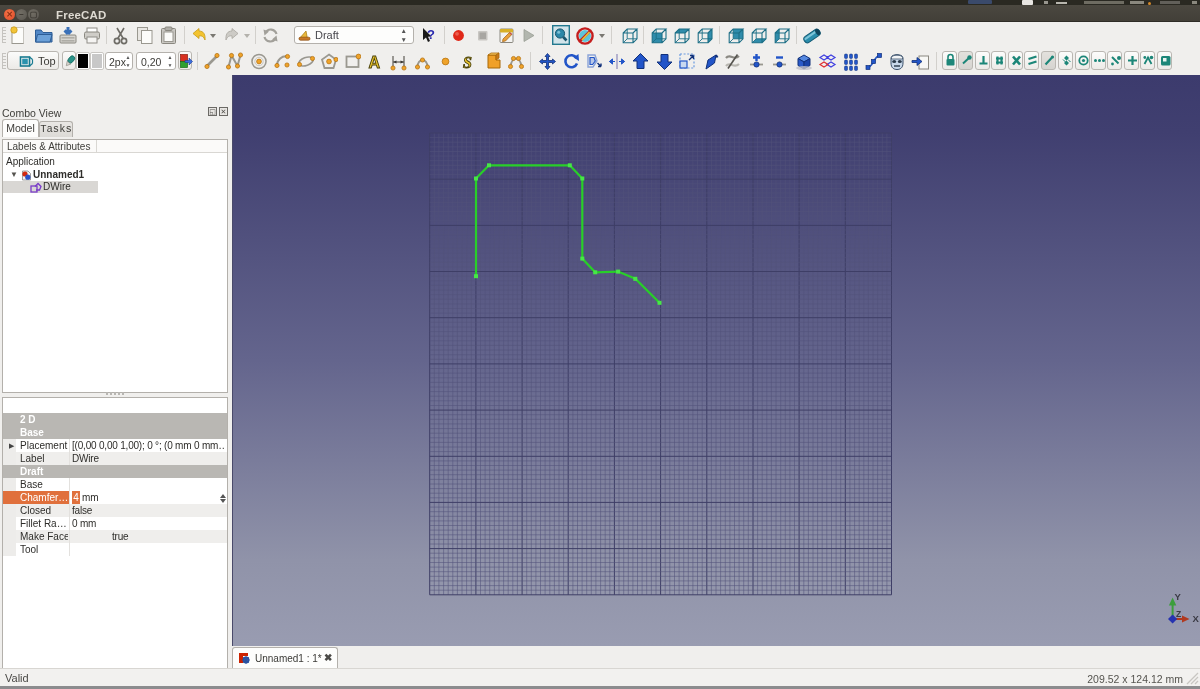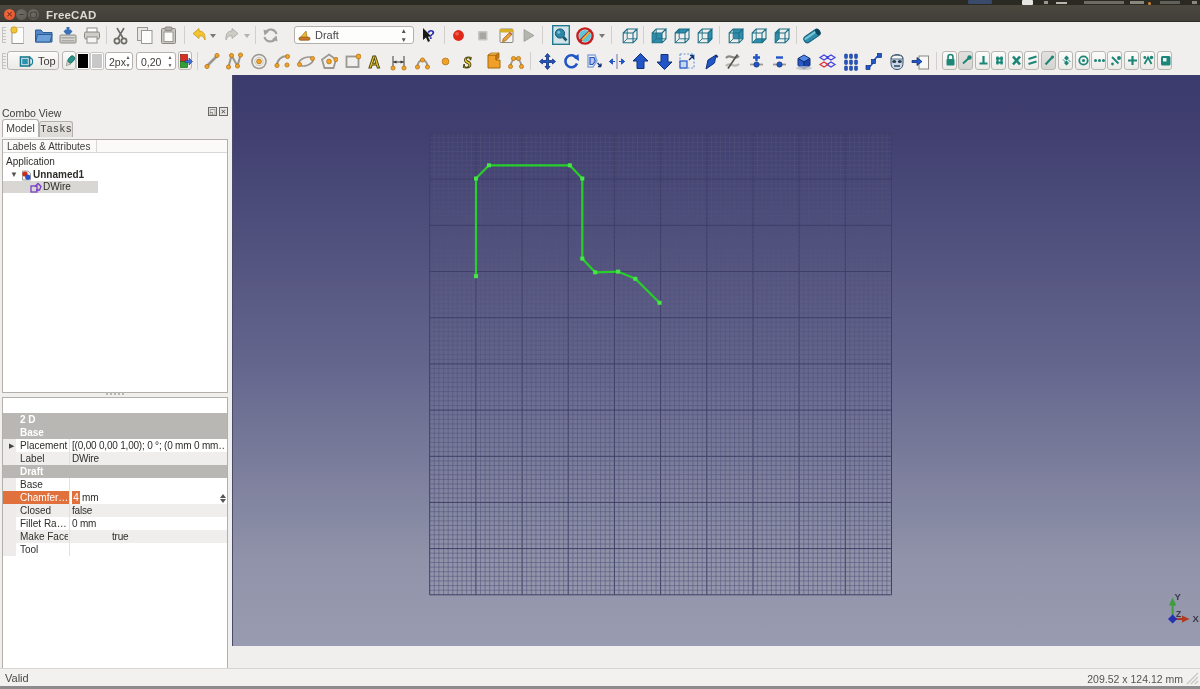--- a/index.html
+++ b/index.html
@@ -11,21 +11,21 @@
 #paneltop { left:0; top:0; width:1200px; height:5px; background:#2a2922; }
 #titlebar { left:0; top:5px; width:1200px; height:17px;
   background:linear-gradient(#4b4840,#423f38); border-bottom:1px solid #2e2c27; }
 .winbtn { position:absolute; top:4px; width:11px; height:11px; border-radius:50%; }
 #btnclose { left:4px; background:radial-gradient(circle at 40% 35%, #f27246, #df4a29); }
 #btnmin  { left:16px; background:radial-gradient(circle at 40% 35%, #716d64, #595650); }
 #btnmax  { left:28px; background:radial-gradient(circle at 40% 35%, #716d64, #595650); }
 .winbtn span { position:absolute; left:0; top:0; width:11px; height:11px; line-height:11px;
   text-align:center; font-size:8px; font-weight:bold; color:#3a3631; }
 #btnclose span { color:#8c3014; }
-#wtitle { left:46px; top:3.5px; font-size:11.5px; font-weight:bold; color:#dedad2; letter-spacing:0.2px; }
+#wtitle { left:56px; top:3.5px; font-size:11.5px; font-weight:bold; color:#dedad2; letter-spacing:0.2px; }
 
 
 #toolbars { left:0; top:22px; width:1200px; height:53px; background:#f0efed; }
 .tbrow { position:absolute; left:0; width:1200px; height:26px; }
 .tsep { position:absolute; top:4px; width:1px; height:18px; background:#d2d0cc; }
 .thandle { position:absolute; top:5px; width:4px; height:16px;
   background:repeating-linear-gradient(#c5c3bf 0 1px, transparent 1px 3px); border-left:1px solid #c5c3bf; }
 .combo { position:absolute; left:294px; top:4px; width:120px; height:18px; background:#fdfdfc;
   border:1px solid #b4b1ac; border-radius:3px; font-size:11px; color:#49484e; }
 .spinbox { position:absolute; top:4px; height:18px; background:#fff; border:1px solid #b4b1ac;
@@ -877,20 +877,32 @@
  <line x1="939.6" y1="544" x2="950.5" y2="544" stroke="#b0391f" stroke-width="2"></line>
  <polygon points="956.5,544 949,540.4 949,547.6" fill="#b0391f"></polygon>
  <rect x="936.35" y="540.75" width="6.5" height="6.5" transform="rotate(45 939.6 544)" fill="#2633b0"></rect>
  <text x="941.5" y="524.5" font-size="9.5" fill="#3a3a44" font-weight="bold">Y</text>
  <text x="959.5" y="547" font-size="9.5" fill="#3a3a44" font-weight="bold">X</text>
  <text x="943" y="541.5" font-size="8.5" fill="#3a3a44" font-weight="bold">Z</text>
 </g>
 </svg>
   </div>
 
+  <div class="abs" id="mditabs">
+    <div id="mditab">
+        <svg class="abs" style="left:5px;top:4px;" width="12" height="12" viewBox="0 0 12 12">
+          <path d="M1 11 L1 1 L10 1 L10 4 L5 4 L5 6.5 L9 6.5 L9 9 L5 9 L5 11 Z" fill="#cc2200"></path>
+          <circle cx="8" cy="8" r="3.4" fill="#2a52a0"></circle>
+          <circle cx="8" cy="8" r="1.3" fill="#fdfdfc"></circle>
+          <path d="M8 4.2 L8 11.8 M4.2 8 L11.8 8 M5.3 5.3 L10.7 10.7 M10.7 5.3 L5.3 10.7" stroke="#2a52a0" stroke-width="1.1"></path>
+        </svg>
+        <span style="position:absolute;left:22px;top:4.5px;font-size:10px;">Unnamed1 : 1*</span>
+        <span style="position:absolute;left:91px;top:4px;font-size:10px;font-weight:bold;color:#4a4946;">✖</span>
+      </div>
+  </div>
 
   <div class="abs" id="statusbar">
     <span style="position:absolute; left:5px; top:3px;">Valid</span>
     <span style="position:absolute; right:17px; top:3.5px; color:#55544f; font-size:10.5px;">209.52 x 124.12 mm</span>
     <svg style="position:absolute;right:1px;top:3px;" width="13" height="13" viewBox="0 0 13 13">
         <path d="M12 1 L1 12 M12 5 L5 12 M12 9 L9 12" stroke="#c8c6c2" stroke-width="1.3"></path>
       </svg>
   </div>
   <div class="abs" id="bottomline"></div>
 </div>

